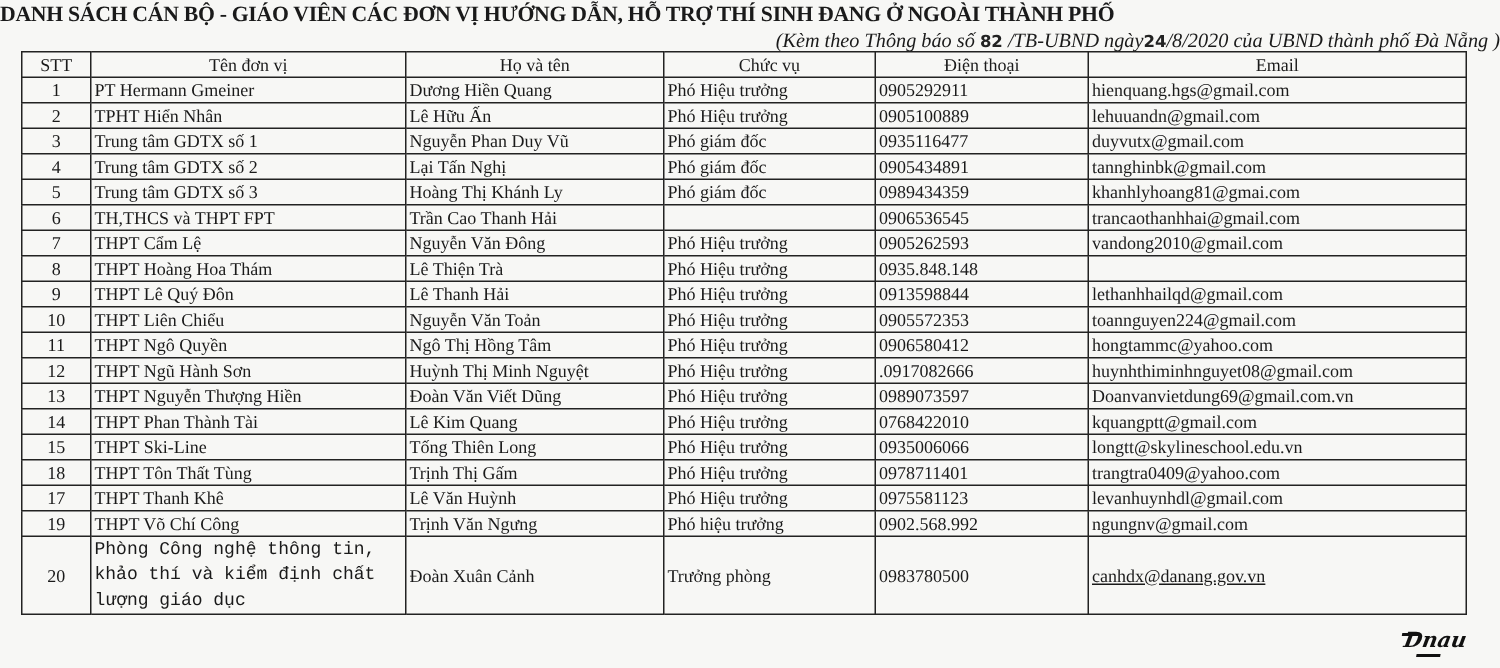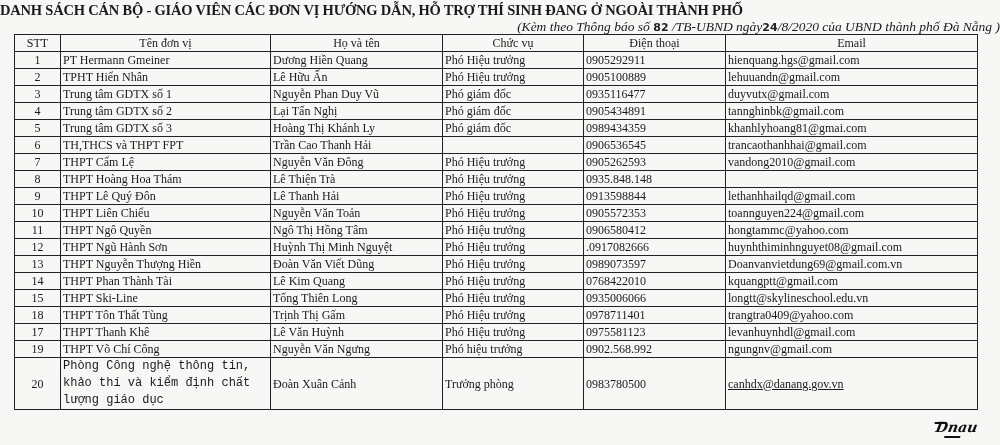--- a/index.html
+++ b/index.html
@@ -267,21 +267,21 @@
         <td class="stt">17</td>
         <td>THPT Thanh Khê</td>
         <td>Lê Văn Huỳnh</td>
         <td>Phó Hiệu trưởng</td>
         <td>0975581123</td>
         <td>levanhuynhdl@gmail.com</td>
       </tr>
       <tr>
         <td class="stt">19</td>
         <td>THPT Võ Chí Công</td>
-        <td>Nguyễn Văn Ngưng</td>
+        <td>Trịnh Văn Ngưng</td>
         <td>Phó hiệu trưởng</td>
         <td>0902.568.992</td>
         <td>ngungnv@gmail.com</td>
       </tr>
       <tr class="tall">
         <td class="stt">20</td>
         <td class="wrap">Phòng Công nghệ thông tin, khảo thí và kiểm định chất lượng giáo dục</td>
         <td>Đoàn Xuân Cảnh</td>
         <td>Trưởng phòng</td>
         <td>0983780500</td>

